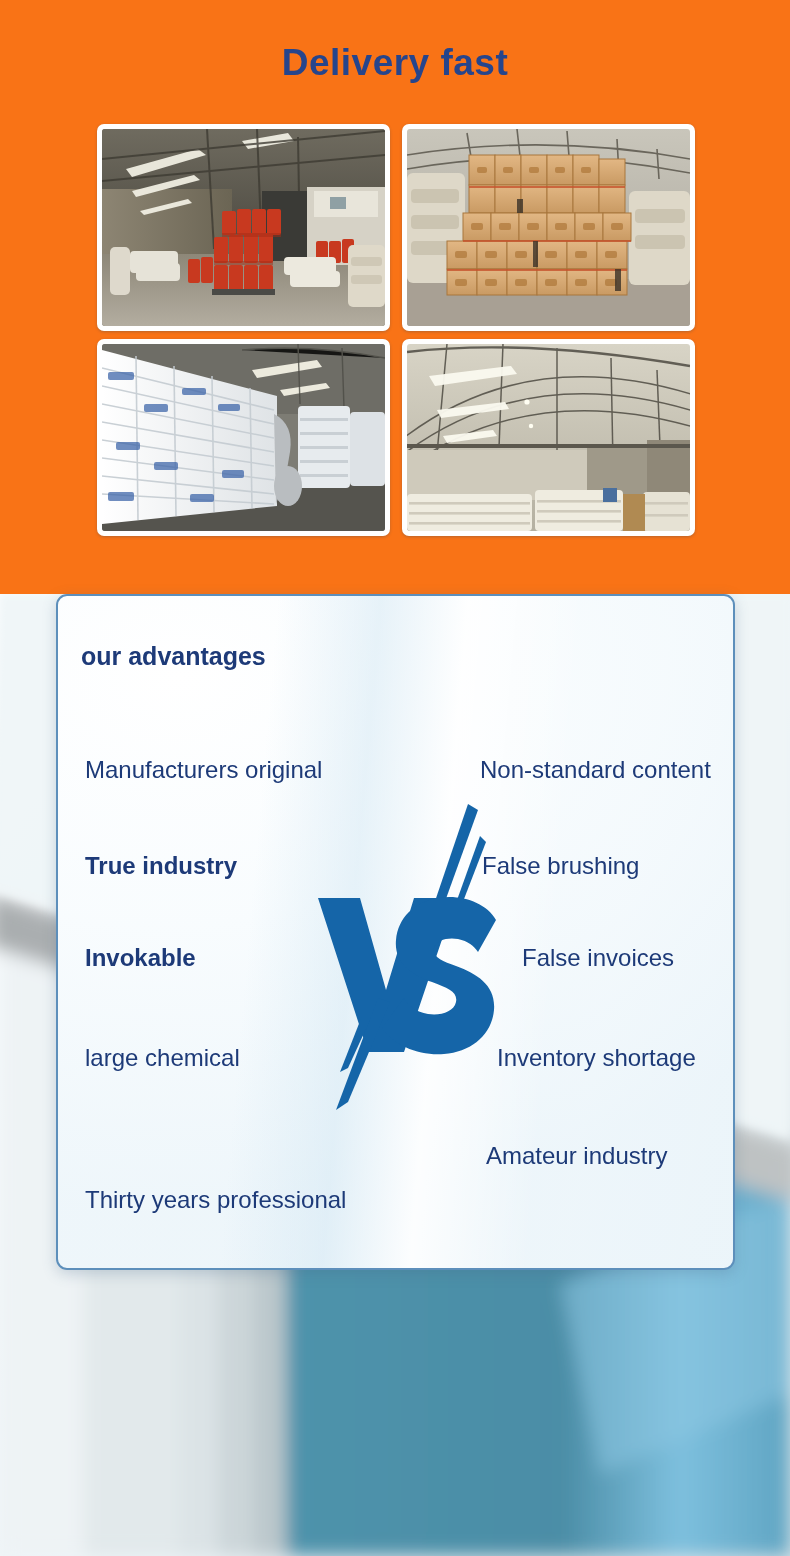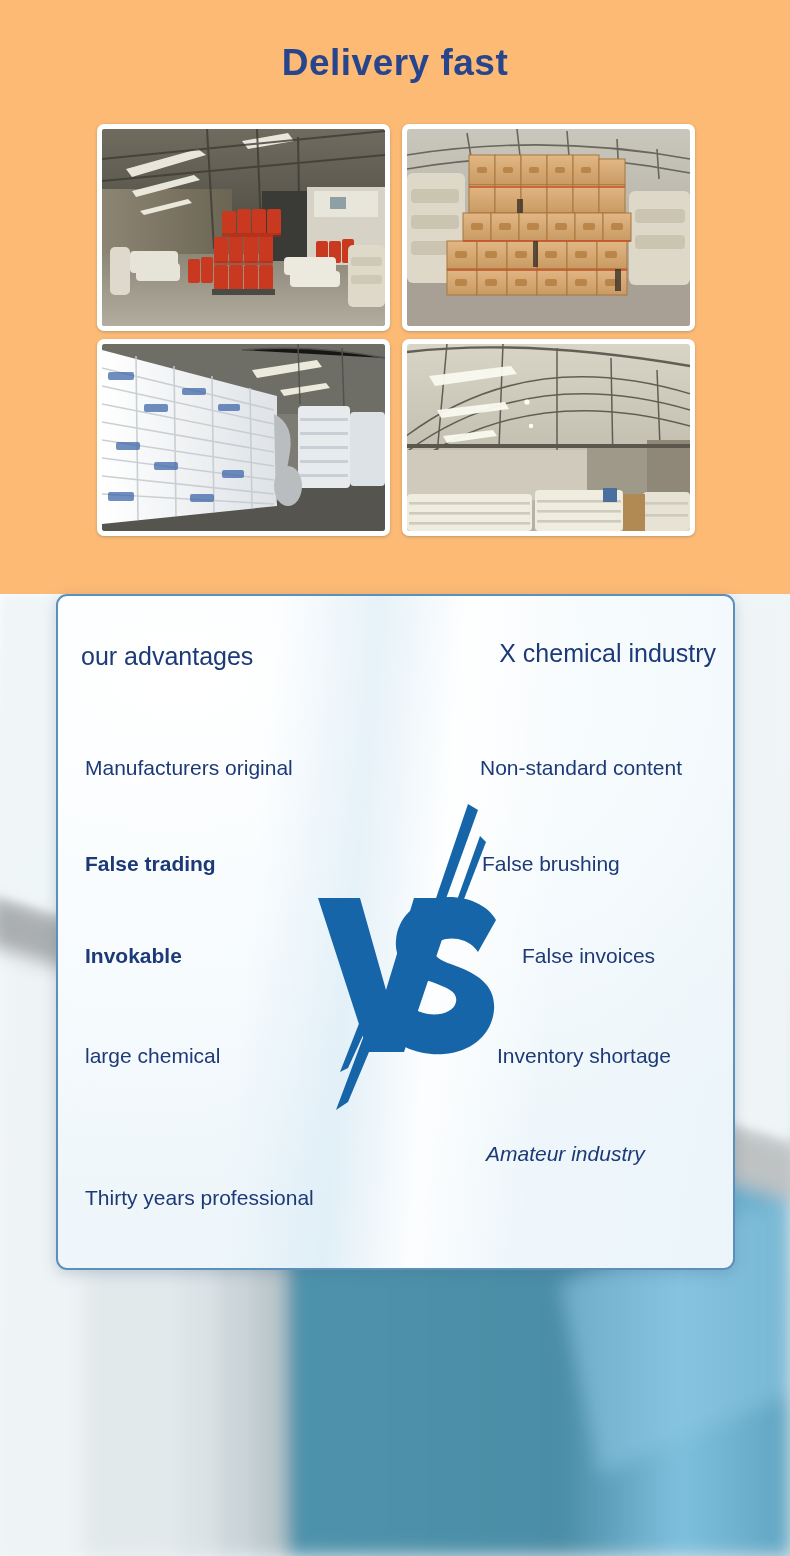--- a/index.html
+++ b/index.html
@@ -9,21 +9,21 @@
     font-family:"Liberation Sans", sans-serif;
     background:#ffffff;
     position:relative;
     overflow:hidden;
   }
   #page { position:relative; width:790px; height:1556px; overflow:hidden; }
 
   
   .banner {
     position:absolute; left:0; top:0; width:790px; height:594px;
-    background:#fdba74;
+    background:#f97316;
   }
   .banner-title {
     position:absolute; left:0; top:42px; width:790px;
     text-align:center;
     font-size:37px; font-weight:bold; letter-spacing:.5px;
     color:#26458c;
     font-family:"Liberation Sans", sans-serif;
   }
 
   
@@ -69,28 +69,28 @@
     box-shadow:0 4px 14px rgba(70,105,135,.25);
     overflow:hidden;
   }
   .card-sheen {
     position:absolute; inset:0;
     background:linear-gradient(95deg, rgba(255,255,255,0) 30%, rgba(214,233,244,.55) 44%, rgba(255,255,255,.85) 56%, rgba(255,255,255,0) 72%);
     pointer-events:none;
   }
 
   .col-head {
-    position:absolute; font-size:25px; font-weight:normal;
+    position:absolute; font-size:25px; font-weight:bold;
     color:#1d3a78; white-space:nowrap;
   }
   .head-left  { left:23px; top:46px; }
   .head-right { right:17px; top:43px; }
 
   .item {
-    position:absolute; font-size:21px; color:#1d3a78;
+    position:absolute; font-size:24px; color:#1d3a78;
     white-space:nowrap;
   }
   .item-left  { left:27px; }
   .item-right { }
 
   
   .l0 { top:160px; }
   .l1 { top:256px; font-weight:bold; }
   .l2 { top:348px; font-weight:bold; }
   .l3 { top:448px; }
@@ -494,33 +494,32 @@
       <g filter="url(#blur6)">
         <polygon points="0,0 790,0 790,545 -10,296" fill="#eff5f8" opacity=".95"></polygon>
       </g>
     </svg>
   </div>
 
   <div class="compare-card">
     <div class="card-sheen"></div>
 
     <div class="col-head head-left">our advantages</div>
-    <div class="col-head head-right">X chemical industry</div>
 
     <div class="item item-left l0">Manufacturers original</div>
-    <div class="item item-left l1">False trading</div>
+    <div class="item item-left l1">True industry</div>
     <div class="item item-left l2">Invokable</div>
     <div class="item item-left l3">large chemical</div>
     <div class="item item-left l4">Thirty years professional</div>
 
     <div class="item item-right r0" style="left:422px;">Non-standard content</div>
     <div class="item item-right r1" style="left:424px;">False brushing</div>
     <div class="item item-right r2" style="left:427px;margin-left:37px;">False invoices</div>
     <div class="item item-right r3" style="left:423px;">Inventory shortage</div>
-    <div class="item item-right r4" style="left:428px;font-style:italic;">Amateur industry</div>
+    <div class="item item-right r4" style="left:428px;">Amateur industry</div>
 
     <div class="vs-wrap">
       <svg class="vs-svg" viewBox="0 0 196 310">
         <g fill="#1565a8">
 
           <polygon points="158,2 122,108 133,105 168,8"></polygon>
           <polygon points="170,34 142,112 149,110 176,40"></polygon>
 
           <polygon points="8,96 50,96 76,188 104,96 146,96 94,250 58,250"></polygon>
 

